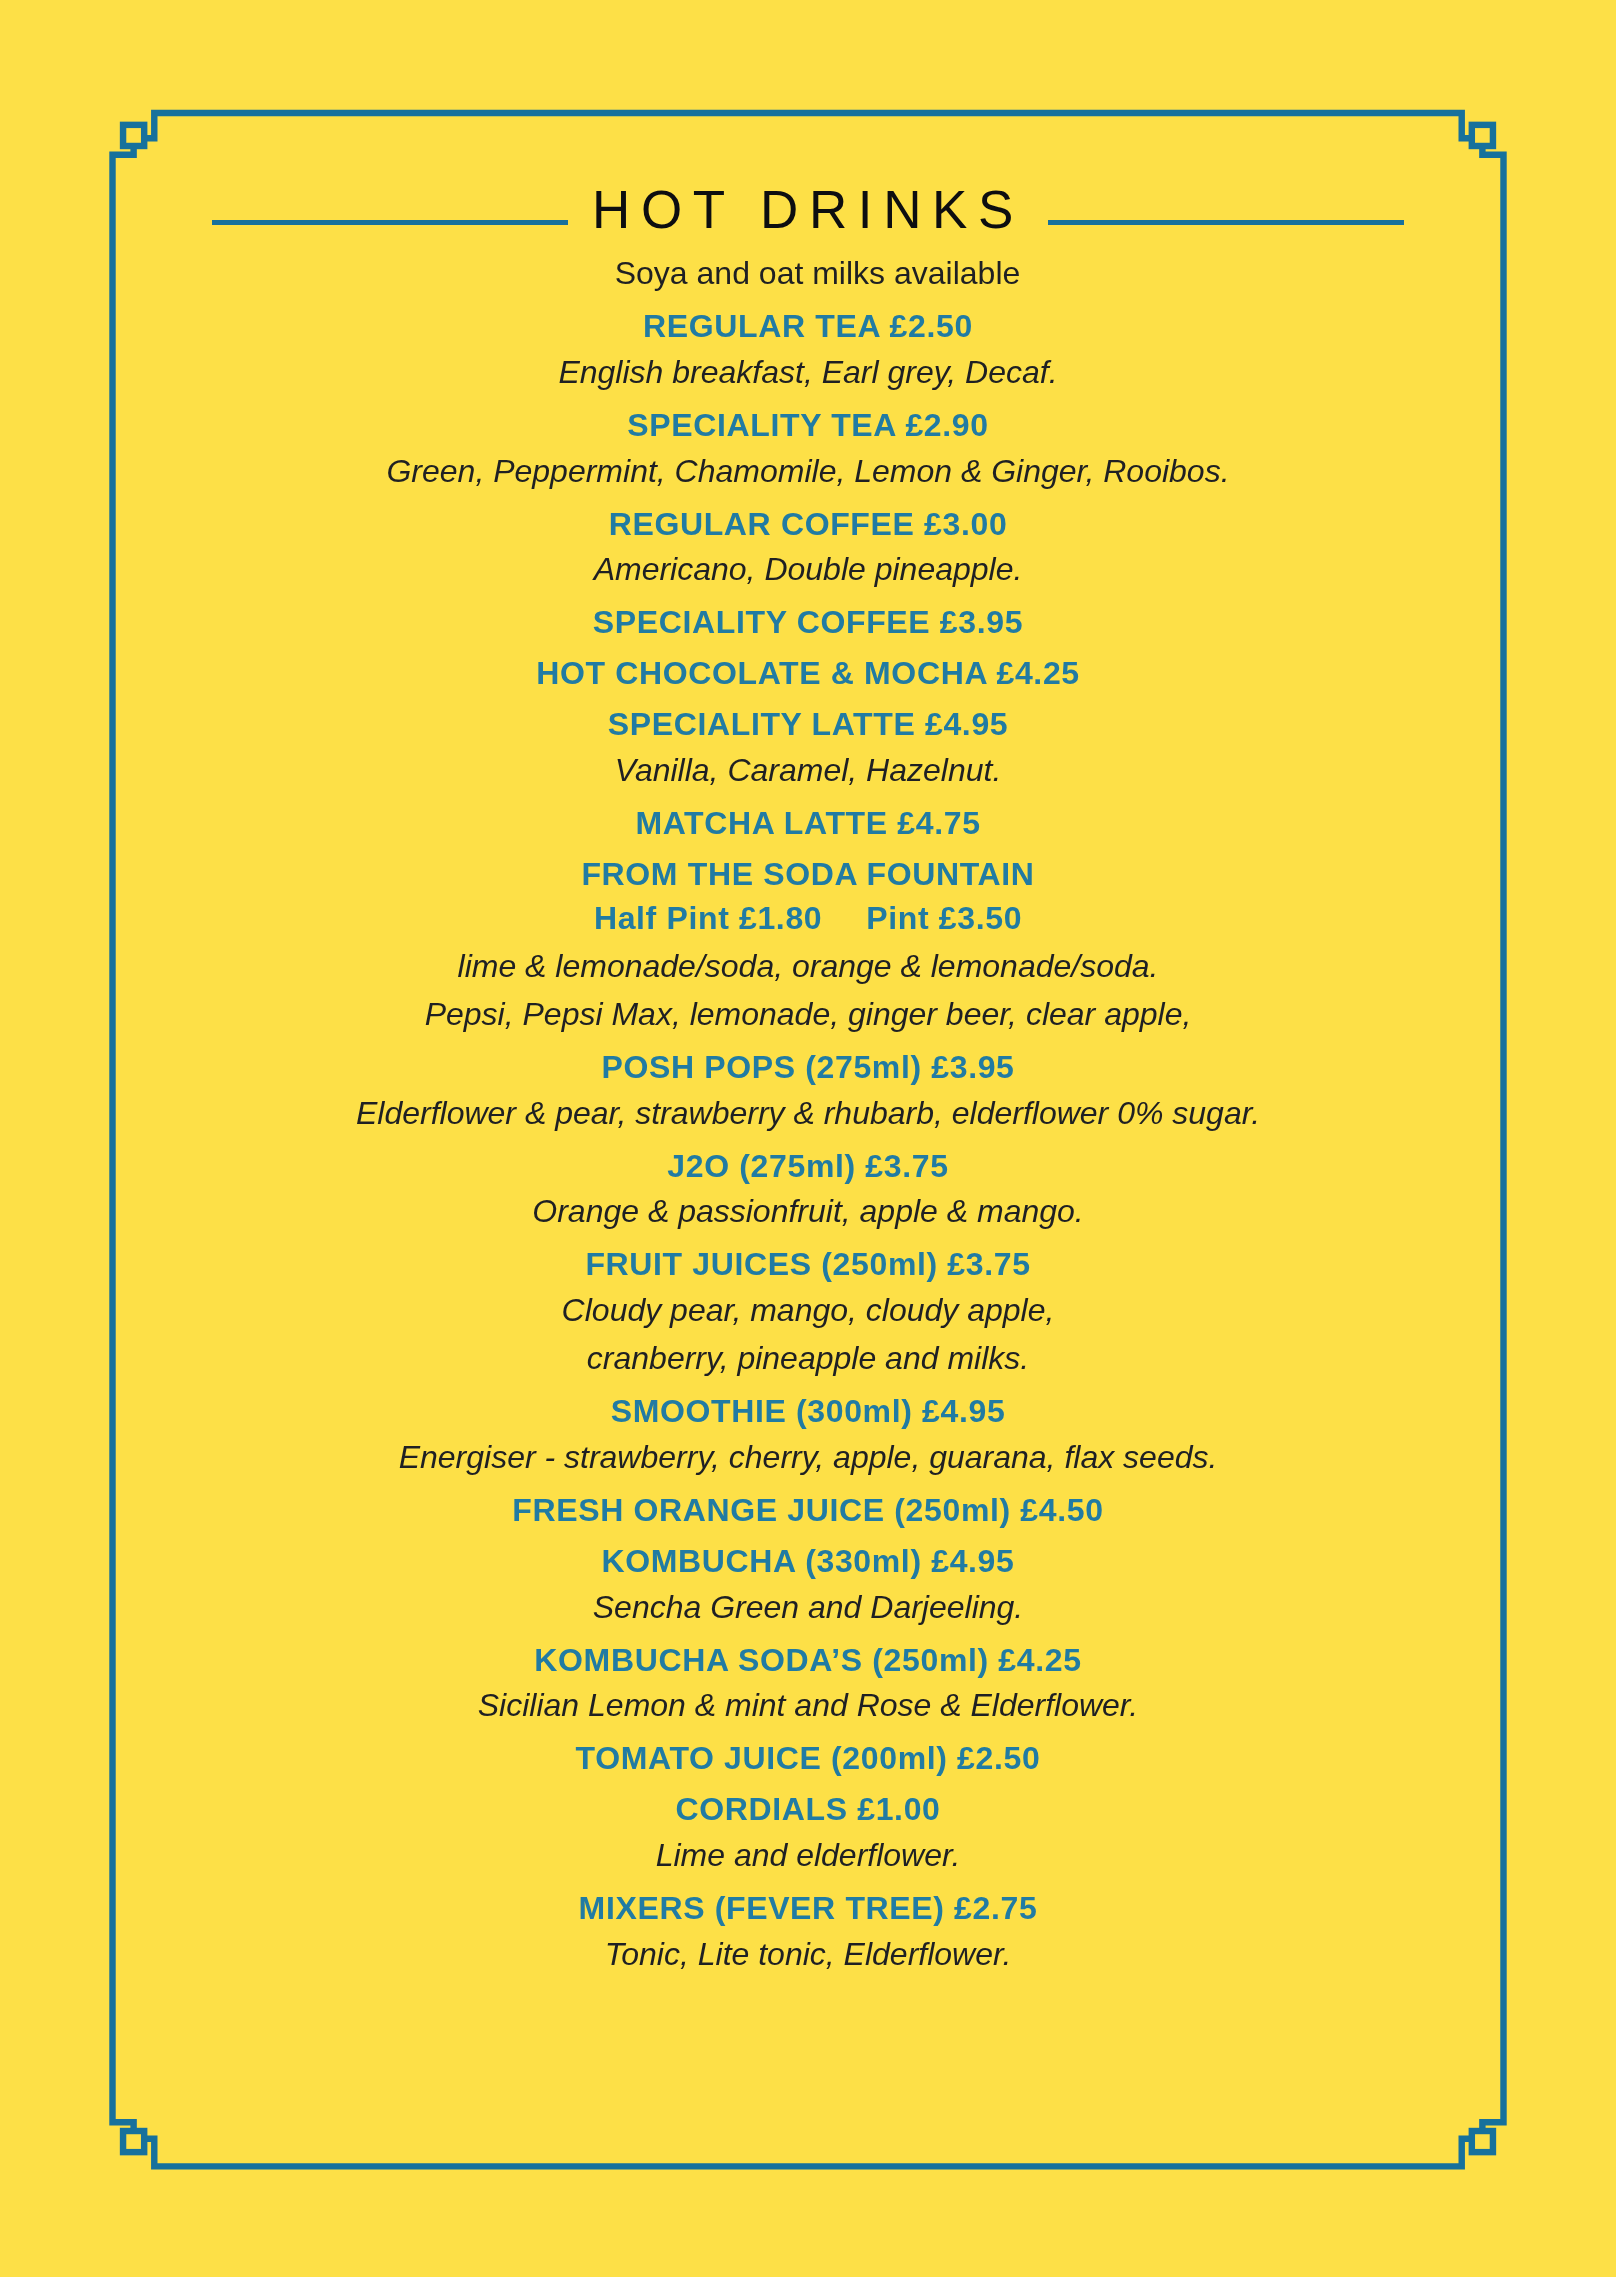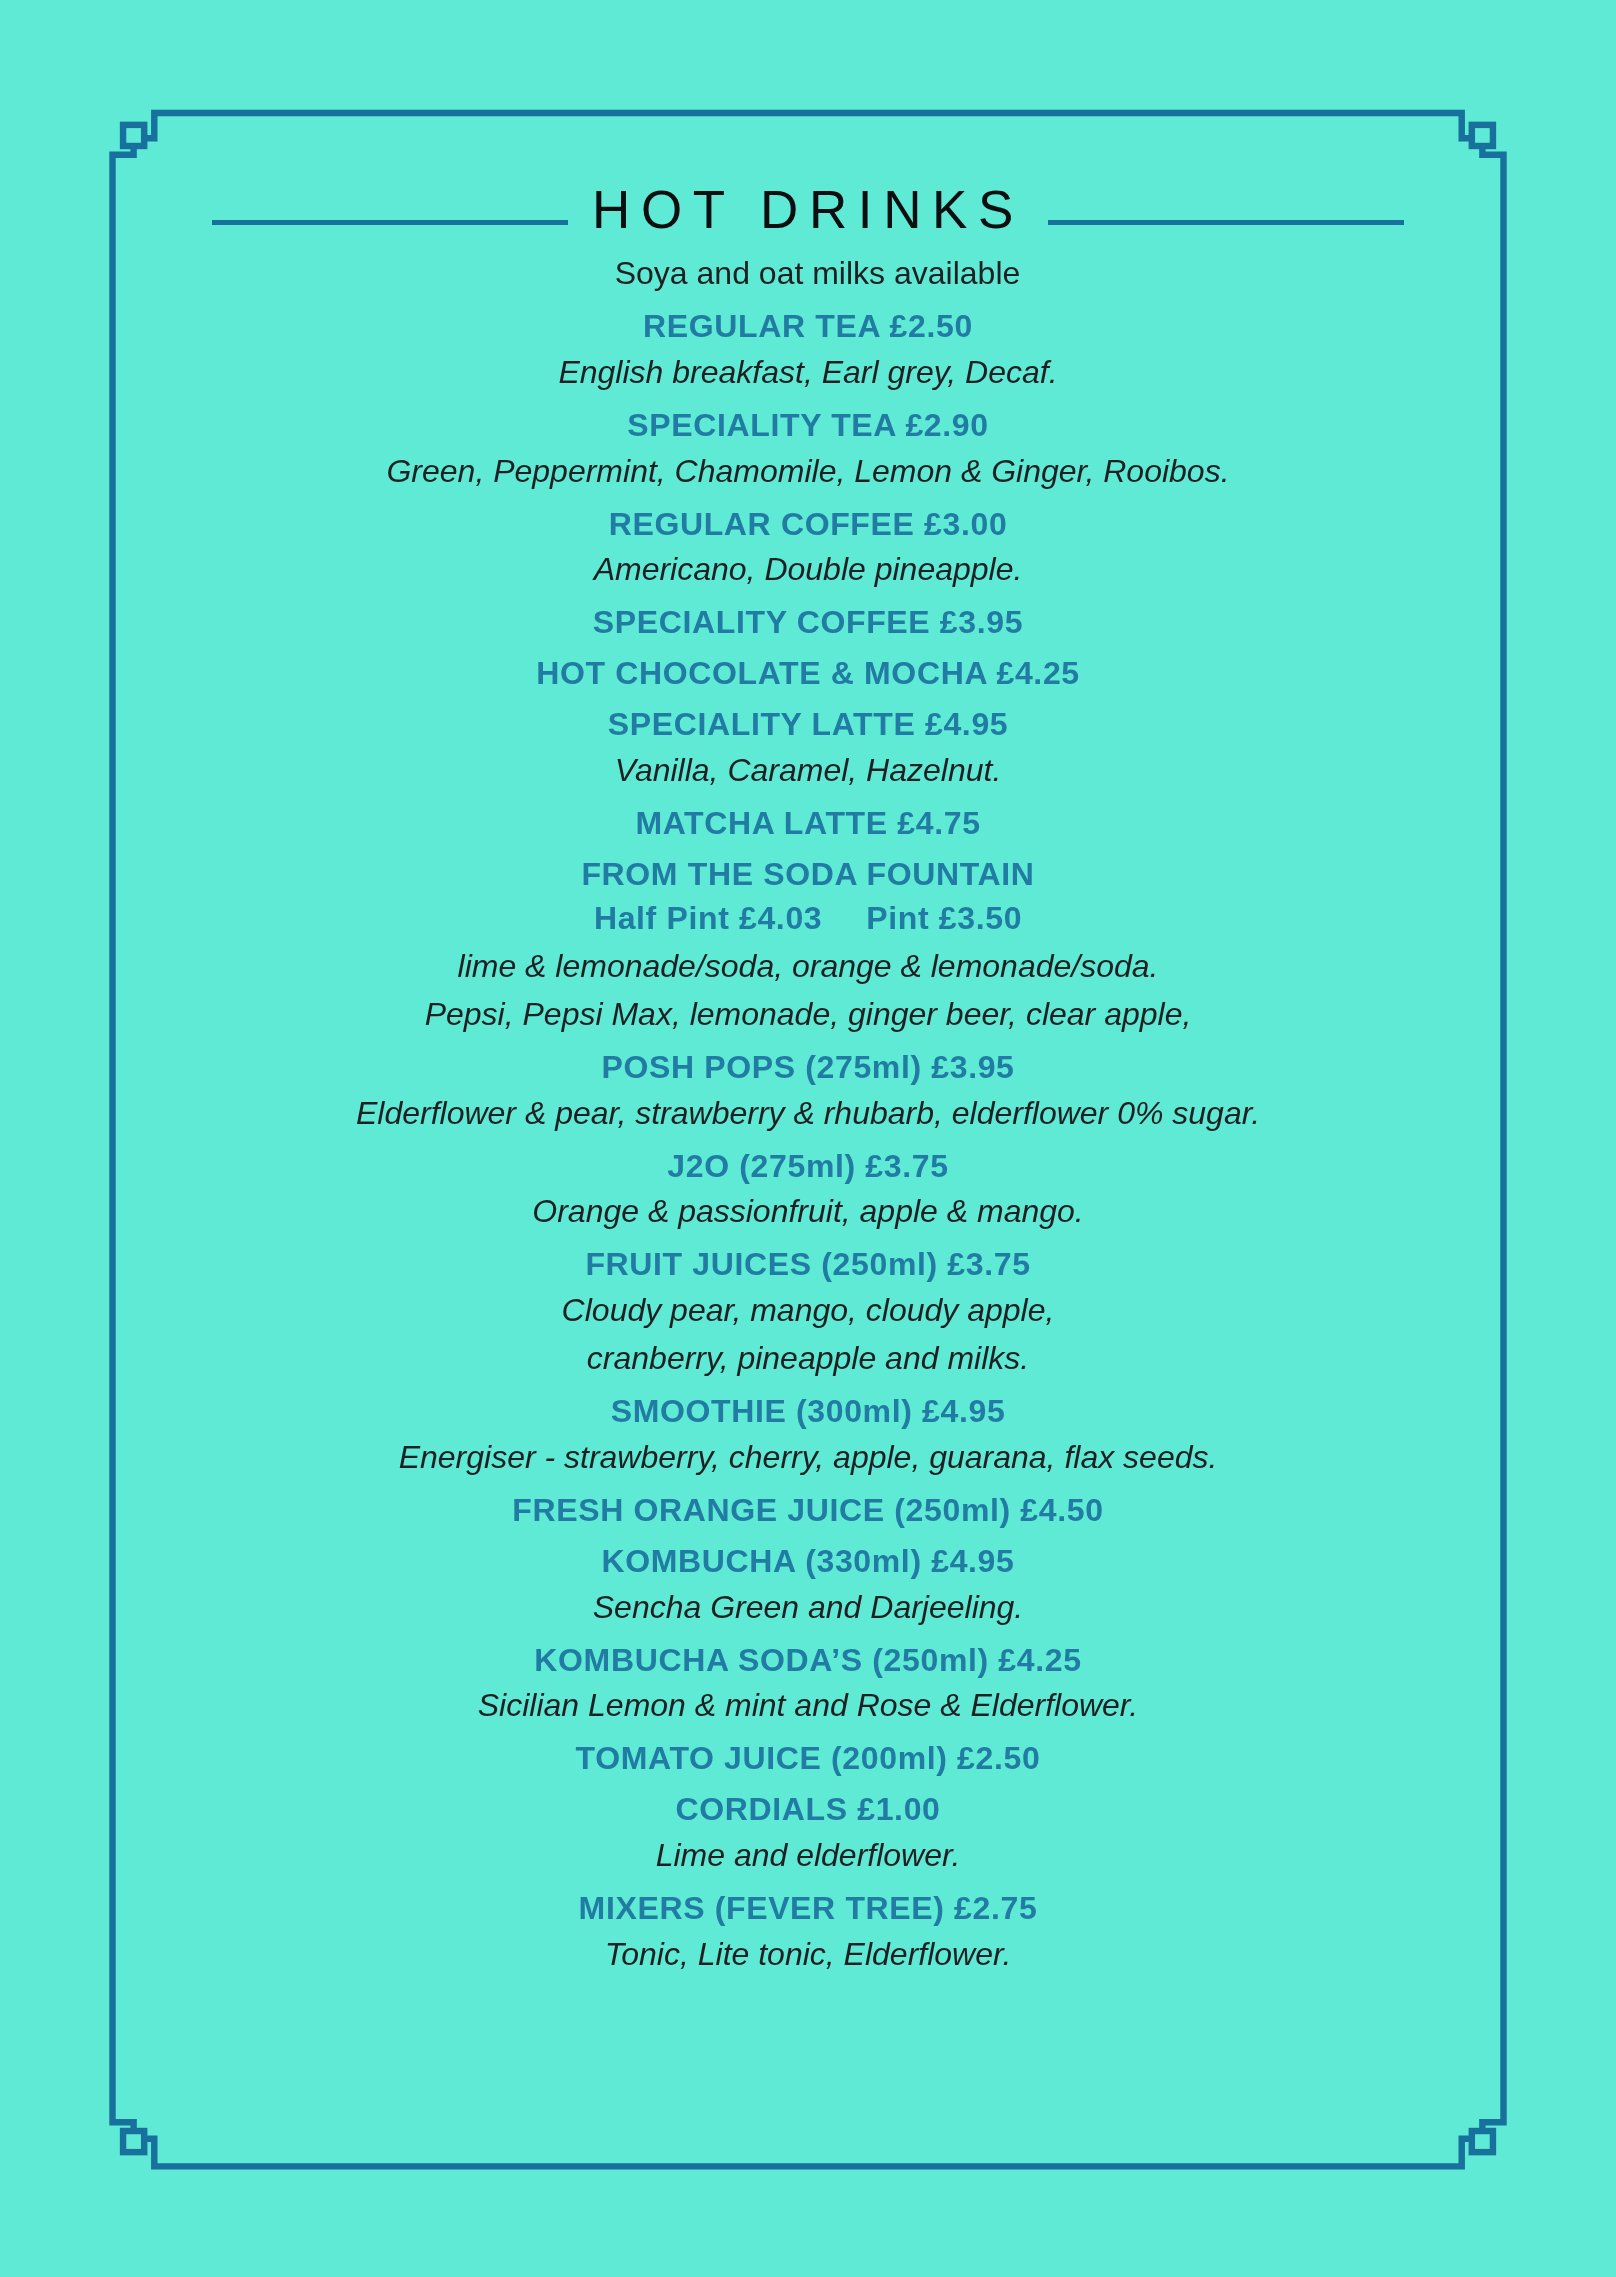--- a/index.html
+++ b/index.html
@@ -6,21 +6,21 @@
   :root{
     --accent:#217ba3;
     --frame:#17719c;
     --ink:#1f2023;
     --title-ink:#0d0e10;
   }
   html,body{margin:0;padding:0;background:#ffffff;}
   .page{
     position:relative;
     width:1616px;height:2277px;
-    background:#5eead4;
+    background:#fde047;
     font-family:"Liberation Sans","DejaVu Sans",sans-serif;
     overflow:hidden;
   }
   .frame{position:absolute;inset:0;width:1616px;height:2277px;pointer-events:none;}
   .frame-line{stroke:var(--frame);stroke-width:7;fill:none;}
   .content{position:absolute;left:0;right:0;top:180px;text-align:center;}
   .section-title-row{
     width:1192px;margin:33px auto 9.2px;display:flex;align-items:flex-end;gap:24px;
   }
   .section-title-row.first{margin-top:0;}
@@ -106,21 +106,21 @@
       <div class="item">
         <p class="item-name">MATCHA LATTE £4.75</p>
       </div>
     </section>
 
     <section>
 
       <div class="item">
         <p class="item-name">FROM THE SODA FOUNTAIN</p>
         <div class="item-prices">
-          <span>Half Pint £4.03</span>
+          <span>Half Pint £1.80</span>
           <span>Pint £3.50</span>
         </div>
         <p class="item-desc">lime &amp; lemonade/soda, orange &amp; lemonade/soda.</p>
         <p class="item-desc">Pepsi, Pepsi Max, lemonade, ginger beer, clear apple,</p>
       </div>
 
       <div class="item">
         <p class="item-name">POSH POPS (275ml) £3.95</p>
         <p class="item-desc">Elderflower &amp; pear, strawberry &amp; rhubarb, elderflower 0% sugar.</p>
       </div>

